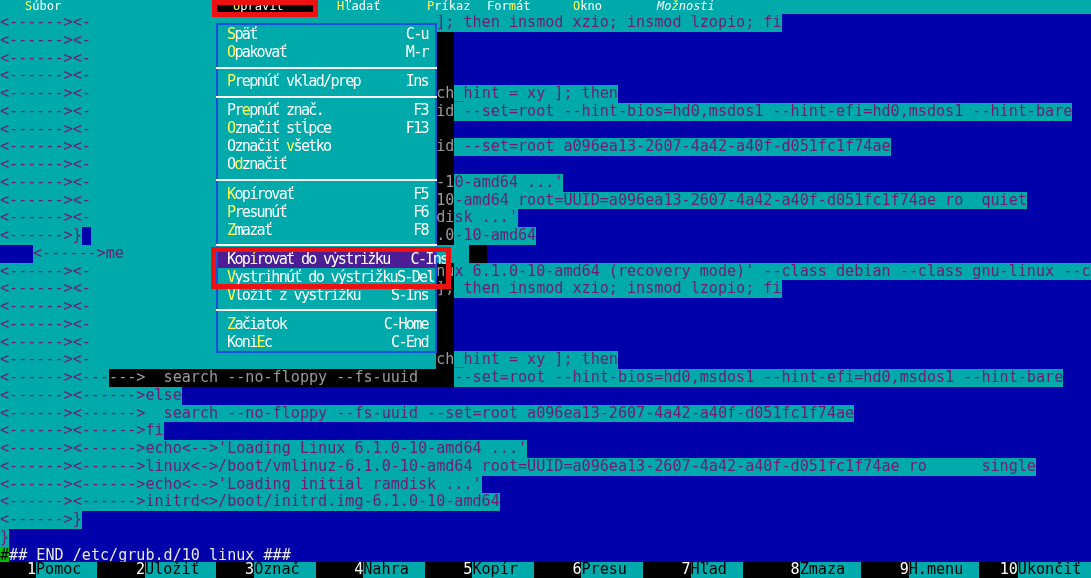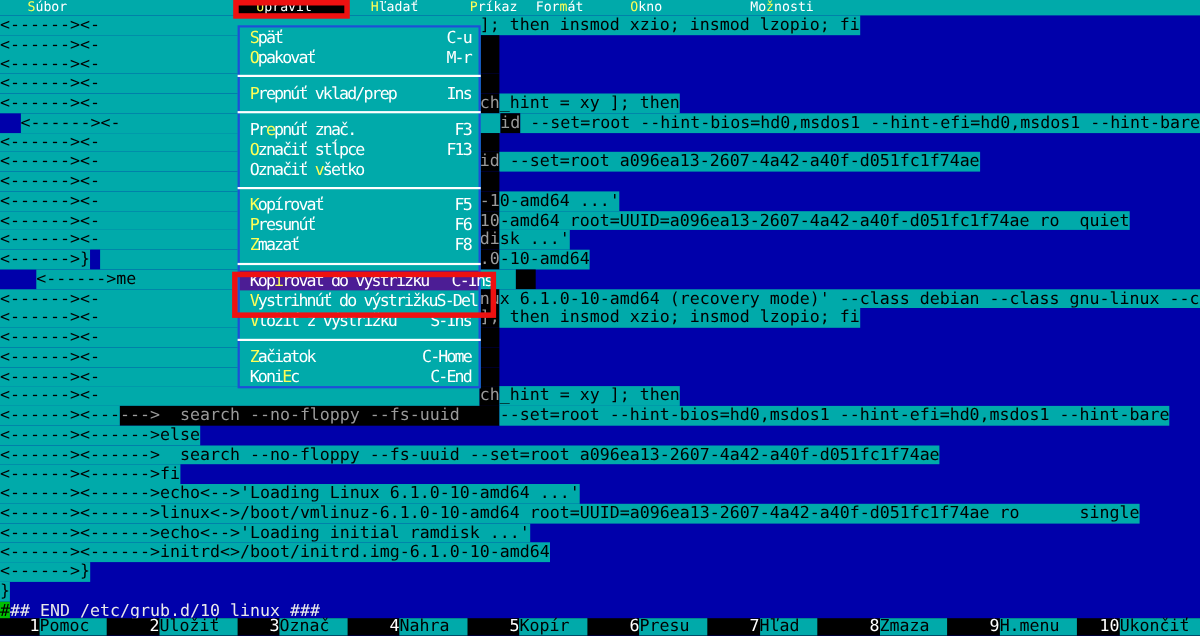--- a/index.html
+++ b/index.html
@@ -8,21 +8,21 @@
   
   #menubar{position:absolute;left:0;top:0;width:1091px;height:14px;background:var(--cyan);z-index:30;}
   .mb-item{position:absolute;top:0;height:14px;line-height:13px;font-size:12px;color:#FFFFFF;white-space:pre;}
   .mb-black{position:absolute;top:0;height:14px;background:#000;}
   .hk{color:var(--yellow);}
   
   #rows{position:absolute;left:0;top:0;width:1091px;height:578px;}
   .ed-row{position:absolute;left:0;width:1091px;height:17.75px;line-height:17.75px;
           font-size:15.1px;white-space:pre;}
   .seg{display:inline-block;height:17.75px;vertical-align:top;white-space:pre;}
-  .sel{background:var(--cyan);color:#000000;}
+  .sel{background:var(--cyan);color:#701a75;}
   .shd{background:#000000;color:#9A9A9A;}
   .nrm{background:transparent;color:#E9E9E9;}
   .cur{background:var(--green);color:#000000;}
   .blk{background:#0000AA;color:#0000AA;}
   
   #dropdown{position:absolute;left:216px;top:23px;width:221px;height:330px;z-index:40;
             background:var(--cyan);border:2px solid #1d4ed8;box-sizing:border-box;
             display:flex;flex-direction:column;}
   .dd-row{flex:1;display:flex;align-items:center;padding:0 7px 0 9px;
           font-size:15.1px;letter-spacing:-1.7px;color:#FFFFFF;white-space:pre;}
@@ -42,21 +42,21 @@
 </head>
 <body>
 
 <div id="app">
   <div id="rows">
       <div class="ed-row" style="top: 14px;"><span class="seg sel">&lt;------&gt;&lt;-                                      ]; then insmod xzio; insmod lzopio; fi</span></div>
       <div class="ed-row" style="top: 31.75px;"><span class="seg sel">&lt;------&gt;&lt;-                                      </span><span class="seg shd">  </span></div>
       <div class="ed-row" style="top: 49.5px;"><span class="seg sel">&lt;------&gt;&lt;-                                      </span><span class="seg shd">  </span></div>
       <div class="ed-row" style="top: 67.25px;"><span class="seg sel">&lt;------&gt;&lt;-                                      </span><span class="seg shd">  </span></div>
       <div class="ed-row" style="top: 85px;"><span class="seg sel">&lt;------&gt;&lt;-                                      </span><span class="seg shd">ch</span><span class="seg sel">_hint = xy ]; then</span></div>
-      <div class="ed-row" style="top: 102.75px; text-align: right;"><span class="seg sel">&lt;------&gt;&lt;-                                      </span><span class="seg shd">id</span><span class="seg sel"> --set=root --hint-bios=hd0,msdos1 --hint-efi=hd0,msdos1 --hint-bare</span></div>
+      <div class="ed-row" style="top: 102.75px;"><span class="seg sel">&lt;------&gt;&lt;-                                      </span><span class="seg shd">id</span><span class="seg sel"> --set=root --hint-bios=hd0,msdos1 --hint-efi=hd0,msdos1 --hint-bare</span></div>
       <div class="ed-row" style="top: 120.5px;"><span class="seg sel">&lt;------&gt;&lt;-                                      </span><span class="seg shd">  </span></div>
       <div class="ed-row" style="top: 138.25px;"><span class="seg sel">&lt;------&gt;&lt;-                                      </span><span class="seg shd">id</span><span class="seg sel"> --set=root a096ea13-2607-4a42-a40f-d051fc1f74ae</span></div>
       <div class="ed-row" style="top: 156px;"><span class="seg sel">&lt;------&gt;&lt;-                                      </span><span class="seg shd">  </span></div>
       <div class="ed-row" style="top: 173.75px;"><span class="seg sel">&lt;------&gt;&lt;-                                      </span><span class="seg shd">-1</span><span class="seg sel">0-amd64 ...'</span></div>
       <div class="ed-row" style="top: 191.5px;"><span class="seg sel">&lt;------&gt;&lt;-                                      </span><span class="seg shd">10</span><span class="seg sel">-amd64 root=UUID=a096ea13-2607-4a42-a40f-d051fc1f74ae ro  quiet</span></div>
       <div class="ed-row" style="top: 209.25px;"><span class="seg sel">&lt;------&gt;&lt;-                                      </span><span class="seg shd">di</span><span class="seg sel">sk ...'</span></div>
       <div class="ed-row" style="top: 227px;"><span class="seg sel">&lt;------&gt;}</span><span class="seg blk"> </span><span class="seg sel">                                      </span><span class="seg shd">.0</span><span class="seg sel">-10-amd64</span></div>
       <div class="ed-row" style="top: 244.75px; padding-left: 33px;"><span class="seg sel">&lt;------&gt;me                                      </span><span class="seg shd">  </span></div>
       <div class="ed-row" style="top: 262.5px;"><span class="seg sel">&lt;------&gt;&lt;-                                      </span><span class="seg shd">nu</span><span class="seg sel">x 6.1.0-10-amd64 (recovery mode)' --class debian --class gnu-linux --cl</span></div>
       <div class="ed-row" style="top: 280.25px;"><span class="seg sel">&lt;------&gt;&lt;-                                      </span><span class="seg shd">];</span><span class="seg sel"> then insmod xzio; insmod lzopio; fi</span></div>
@@ -77,31 +77,32 @@
       <div class="ed-row" style="top: 546.5px;"><span class="seg cur">#</span><span class="seg nrm">## END /etc/grub.d/10_linux ###</span></div>
     </div>
   <div id="menubar">
       <div class="mb-black" style="left: 216px; width: 99px;"></div>
       <span class="mb-item" style="left: 25px;"><span></span><span class="hk">S</span><span>úbor</span></span>
       <span class="mb-item" style="left: 233px;"><span></span><span class="hk">U</span><span>praviť</span></span>
       <span class="mb-item" style="left: 337px;"><span></span><span class="hk">H</span><span>ľadať</span></span>
       <span class="mb-item" style="left: 427px;"><span></span><span class="hk">P</span><span>ríkaz</span></span>
       <span class="mb-item" style="left: 487px;"><span>For</span><span class="hk">m</span><span>át</span></span>
       <span class="mb-item" style="left: 573px;"><span></span><span class="hk">O</span><span>kno</span></span>
-      <span class="mb-item" style="left: 682px;"><span>Mo</span><span class="hk">ž</span><span>nosti</span></span>
+      <span class="mb-item" style="left: 657px; font-style: italic;"><span>Mo</span><span class="hk">ž</span><span>nosti</span></span>
     </div>
   <div id="dropdown">
       <div class="dd-row"><span><span></span><span class="hk">S</span><span>päť</span></span><span class="dd-key">C-u</span></div>
       <div class="dd-row"><span><span></span><span class="hk">O</span><span>pakovať</span></span><span class="dd-key">M-r</span></div>
       <div class="dd-sep"></div>
       <div class="dd-row"><span><span></span><span class="hk">P</span><span>repnúť vklad/prep</span></span><span class="dd-key">Ins</span></div>
       <div class="dd-sep"></div>
       <div class="dd-row"><span><span>Pr</span><span class="hk">e</span><span>pnúť znač.</span></span><span class="dd-key">F3</span></div>
       <div class="dd-row"><span><span></span><span class="hk">O</span><span>značiť stĺpce</span></span><span class="dd-key">F13</span></div>
       <div class="dd-row"><span><span>Označiť </span><span class="hk">v</span><span>šetko</span></span><span class="dd-key"></span></div>
+      <div class="dd-row"><span><span>O</span><span class="hk">d</span><span>značiť</span></span><span class="dd-key"></span></div>
       <div class="dd-sep"></div>
       <div class="dd-row"><span><span></span><span class="hk">K</span><span>opírovať</span></span><span class="dd-key">F5</span></div>
       <div class="dd-row"><span><span></span><span class="hk">P</span><span>resunúť</span></span><span class="dd-key">F6</span></div>
       <div class="dd-row"><span><span></span><span class="hk">Z</span><span>mazať</span></span><span class="dd-key">F8</span></div>
       <div class="dd-sep"></div>
       <div class="dd-row dd-sel"><span><span>Kop</span><span class="hk">í</span><span>rovať do výstrižku</span></span><span class="dd-key">C-Ins</span></div>
       <div class="dd-row"><span><span></span><span class="hk">V</span><span>ystrihnúť do výstrižku</span></span><span class="dd-key">S-Del</span></div>
       <div class="dd-row"><span><span></span><span class="hk">V</span><span>ložiť z výstrižku</span></span><span class="dd-key">S-Ins</span></div>
       <div class="dd-sep"></div>
       <div class="dd-row"><span><span></span><span class="hk">Z</span><span>ačiatok</span></span><span class="dd-key">C-Home</span></div>

